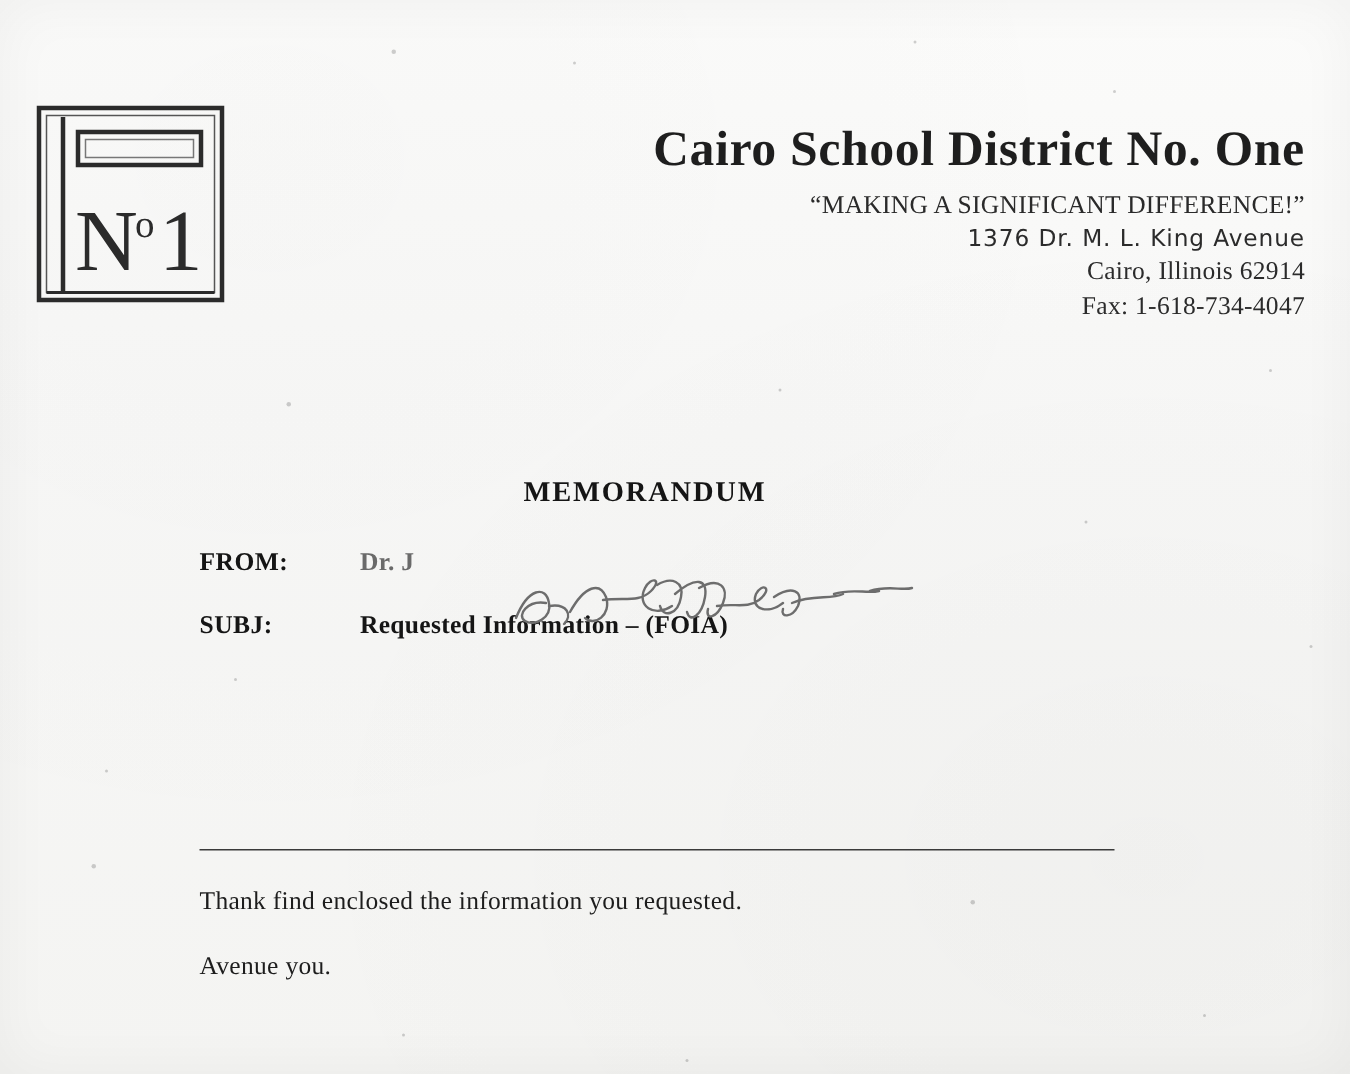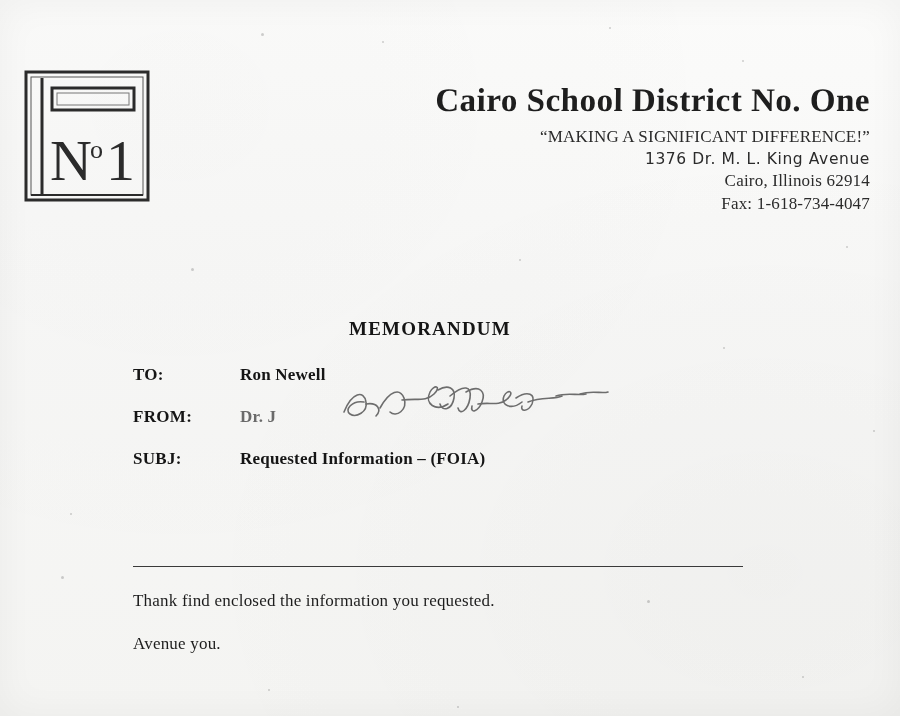--- a/index.html
+++ b/index.html
@@ -205,24 +205,20 @@
     <div class="district-name">Cairo School District No. One</div>
     <div class="slogan">“MAKING A SIGNIFICANT DIFFERENCE!”</div>
     <div class="addr-line">1376 Dr. M. L. King Avenue</div>
     <div class="addr-line serif">Cairo, Illinois 62914</div>
     <div class="addr-line serif">Fax: 1-618-734-4047</div>
   </div>
 
   <div class="memo-title">MEMORANDUM</div>
 
   <div class="fields">
-    <div class="field-row">
-      <div class="field-label">TO:</div>
-      <div class="field-value">Ron Newell</div>
-    </div>
     <div class="field-row">
       <div class="field-label">FROM:</div>
       <div class="field-value faded">Dr. J</div>
     </div>
     <div class="field-row">
       <div class="field-label">SUBJ:</div>
       <div class="field-value">Requested Information – (FOIA)</div>
     </div>
   </div>
 

